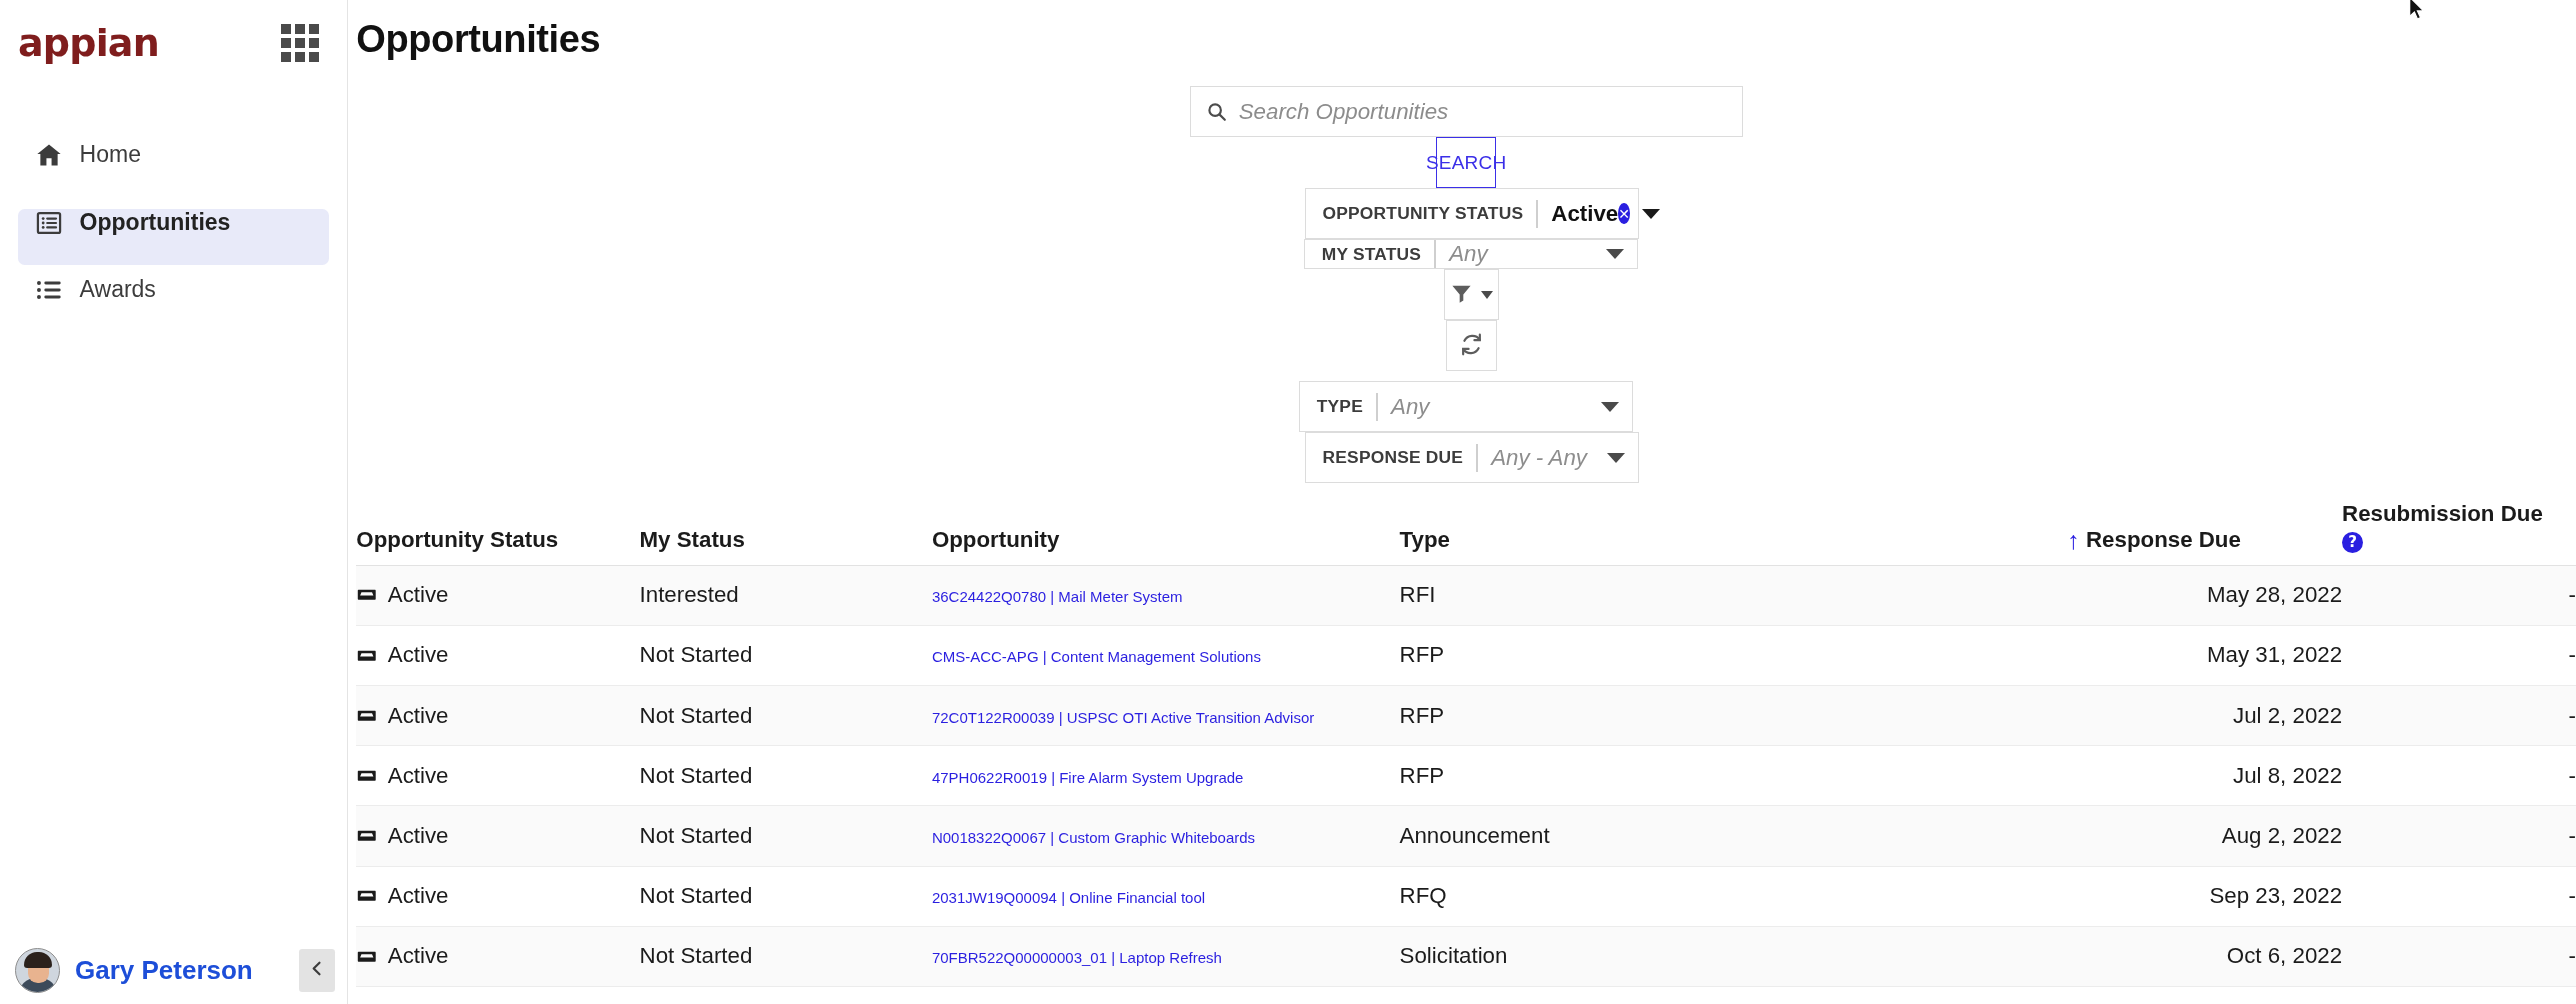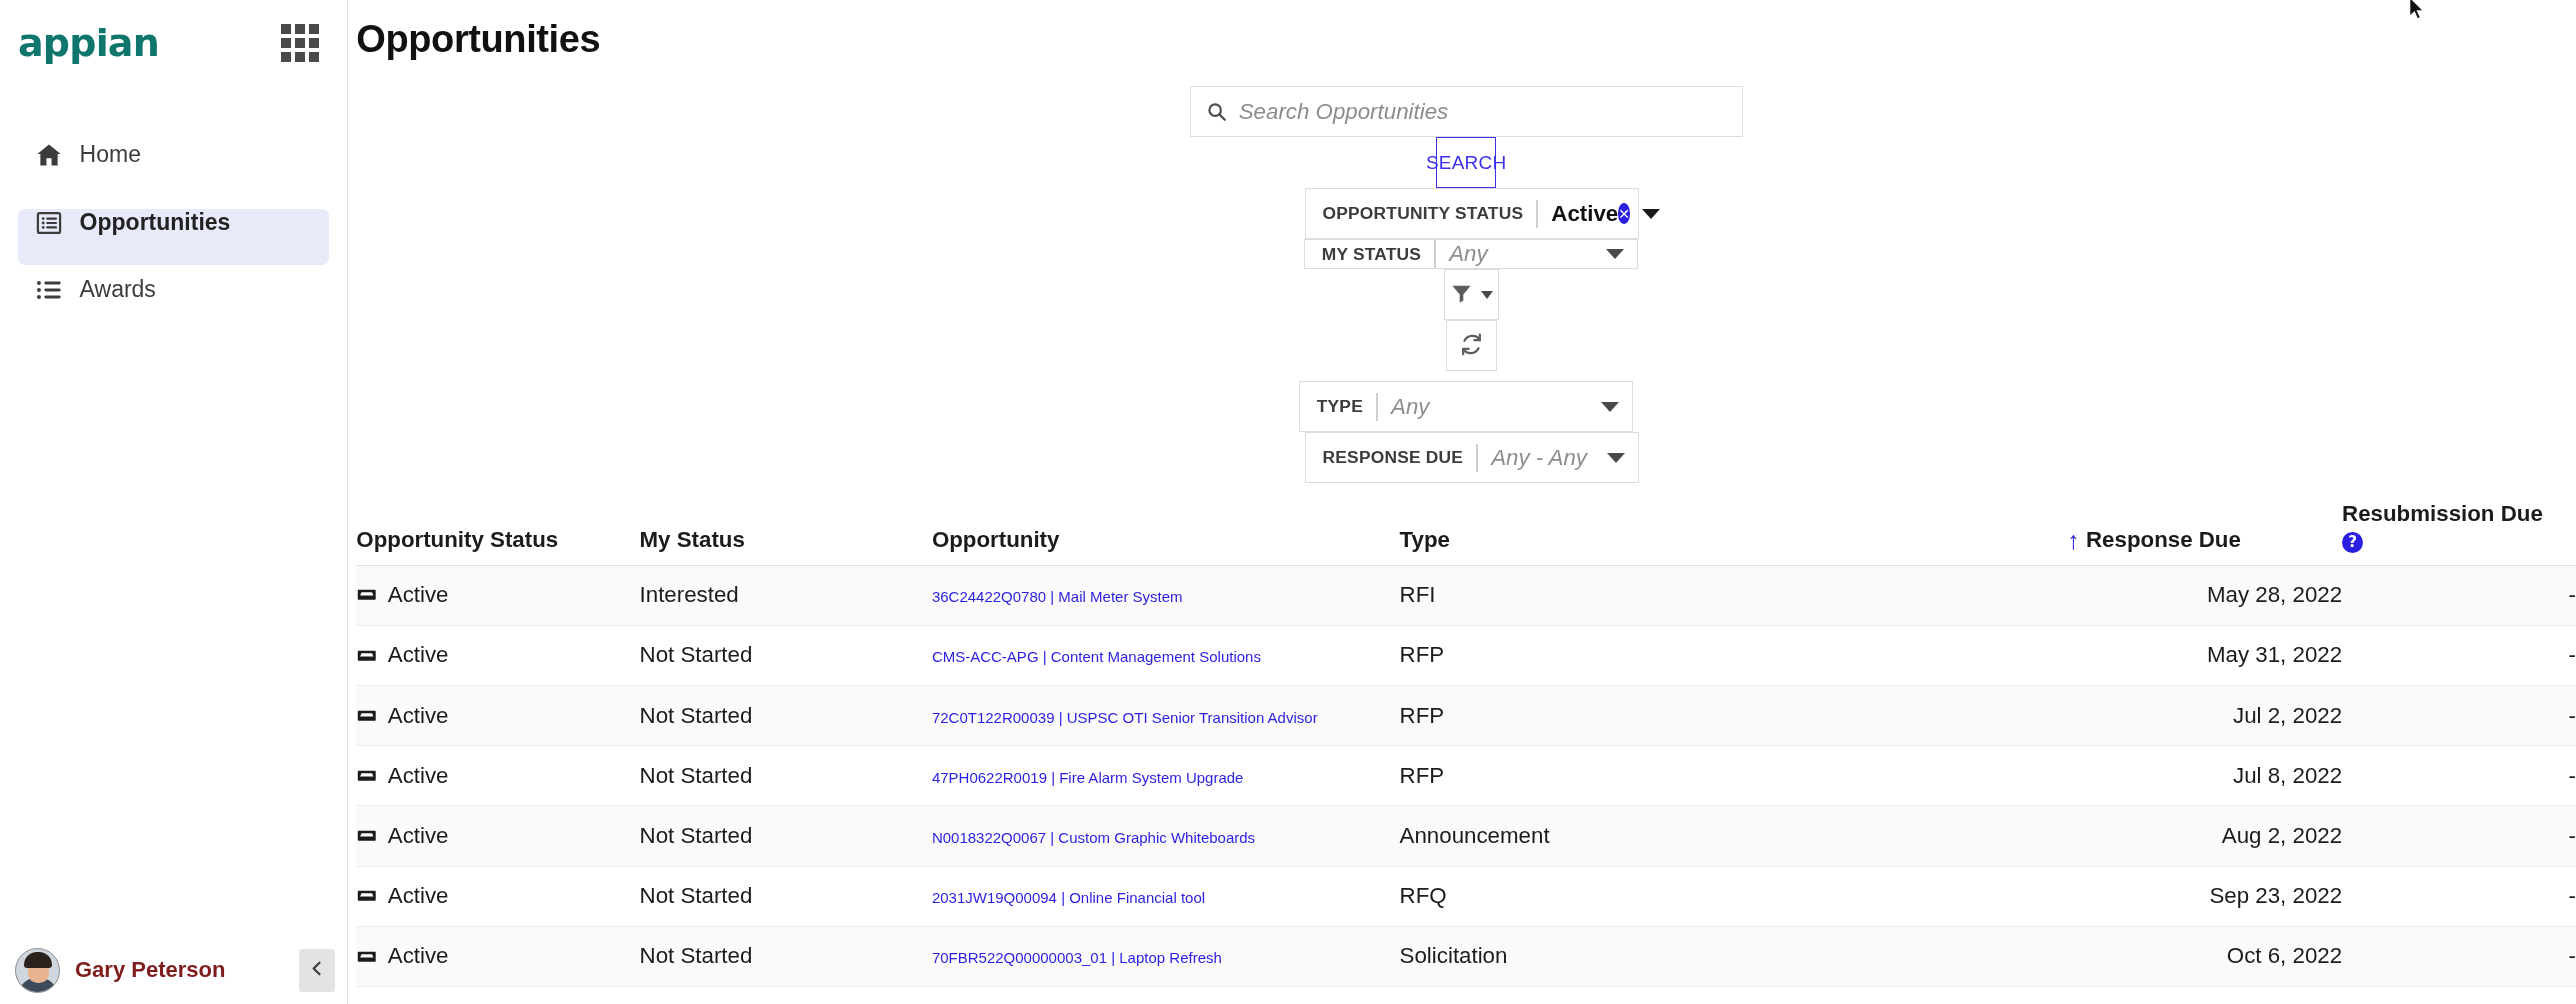--- a/index.html
+++ b/index.html
@@ -23,21 +23,21 @@
   .brand {
     height: 86px;
     display: flex;
     align-items: center;
     justify-content: space-between;
     padding: 0 28px 0 18px;
   }
   .brand-logo {
     font-size: 38px;
     font-weight: 700;
-    color: #0f766e;
+    color: #7f1d1d;
     letter-spacing: -0.8px;
     line-height: 1;
     position: relative;
     font-family: "DejaVu Sans", sans-serif;
   }
   .grid-icon {
     display: grid;
     grid-template-columns: repeat(3, 10px);
     grid-template-rows: repeat(3, 10px);
     gap: 4.1px;
@@ -99,22 +99,22 @@
     background: #e8b38f;
     border-radius: 10.8px 10.8px 10px 10px;
   }
   .avatar .body {
     position: absolute; left: 3.3px; bottom: -3.3px;
     width: 38px; height: 16.6px;
     background: #3c4a5a;
     border-radius: 16.6px 16.6px 0 0;
   }
   .user-name {
-    font-size: 22px;
-    color: #7f1d1d;
+    font-size: 26px;
+    color: #1d4ed8;
     font-weight: 600;
     margin-left: 15px;
     flex: 1;
   }
   .collapse-btn {
     width: 36px; height: 43px;
     background: #e3e3e3;
     border-radius: 3.3px;
     display: flex; align-items: center; justify-content: center;
     cursor: pointer;
@@ -549,21 +549,21 @@
               <span class="tray">
                 <svg width="21.5" height="21.5" viewBox="0 0 24 24" fill="#1b1b1b">
                   <path d="M2.5 6.2h19v11.6h-19z" fill="none"></path>
                   <path d="M3 6.4h18c.6 0 1 .5 1 1.1v9.1c0 .6-.4 1.1-1 1.1H3c-.6 0-1-.5-1-1.1V7.5c0-.6.4-1.1 1-1.1zm1.6 6.5h14.8l-1.5-3.6H6.1z"></path>
                 </svg>
               </span>
               <span>Active</span>
             </span>
           </td>
           <td><span>Not Started</span></td>
-          <td><a class="opp-link" href="#">72C0T122R00039 | USPSC OTI Senior Transition Advisor</a></td>
+          <td><a class="opp-link" href="#">72C0T122R00039 | USPSC OTI Active Transition Advisor</a></td>
           <td><span>RFP</span></td>
           <td class="num"><span>Jul 2, 2022</span></td>
           <td class="num"><span>-</span></td>
         </tr>
         <tr>
           <td>
             <span class="status-cell">
               <span class="tray">
                 <svg width="21.5" height="21.5" viewBox="0 0 24 24" fill="#1b1b1b">
                   <path d="M2.5 6.2h19v11.6h-19z" fill="none"></path>

